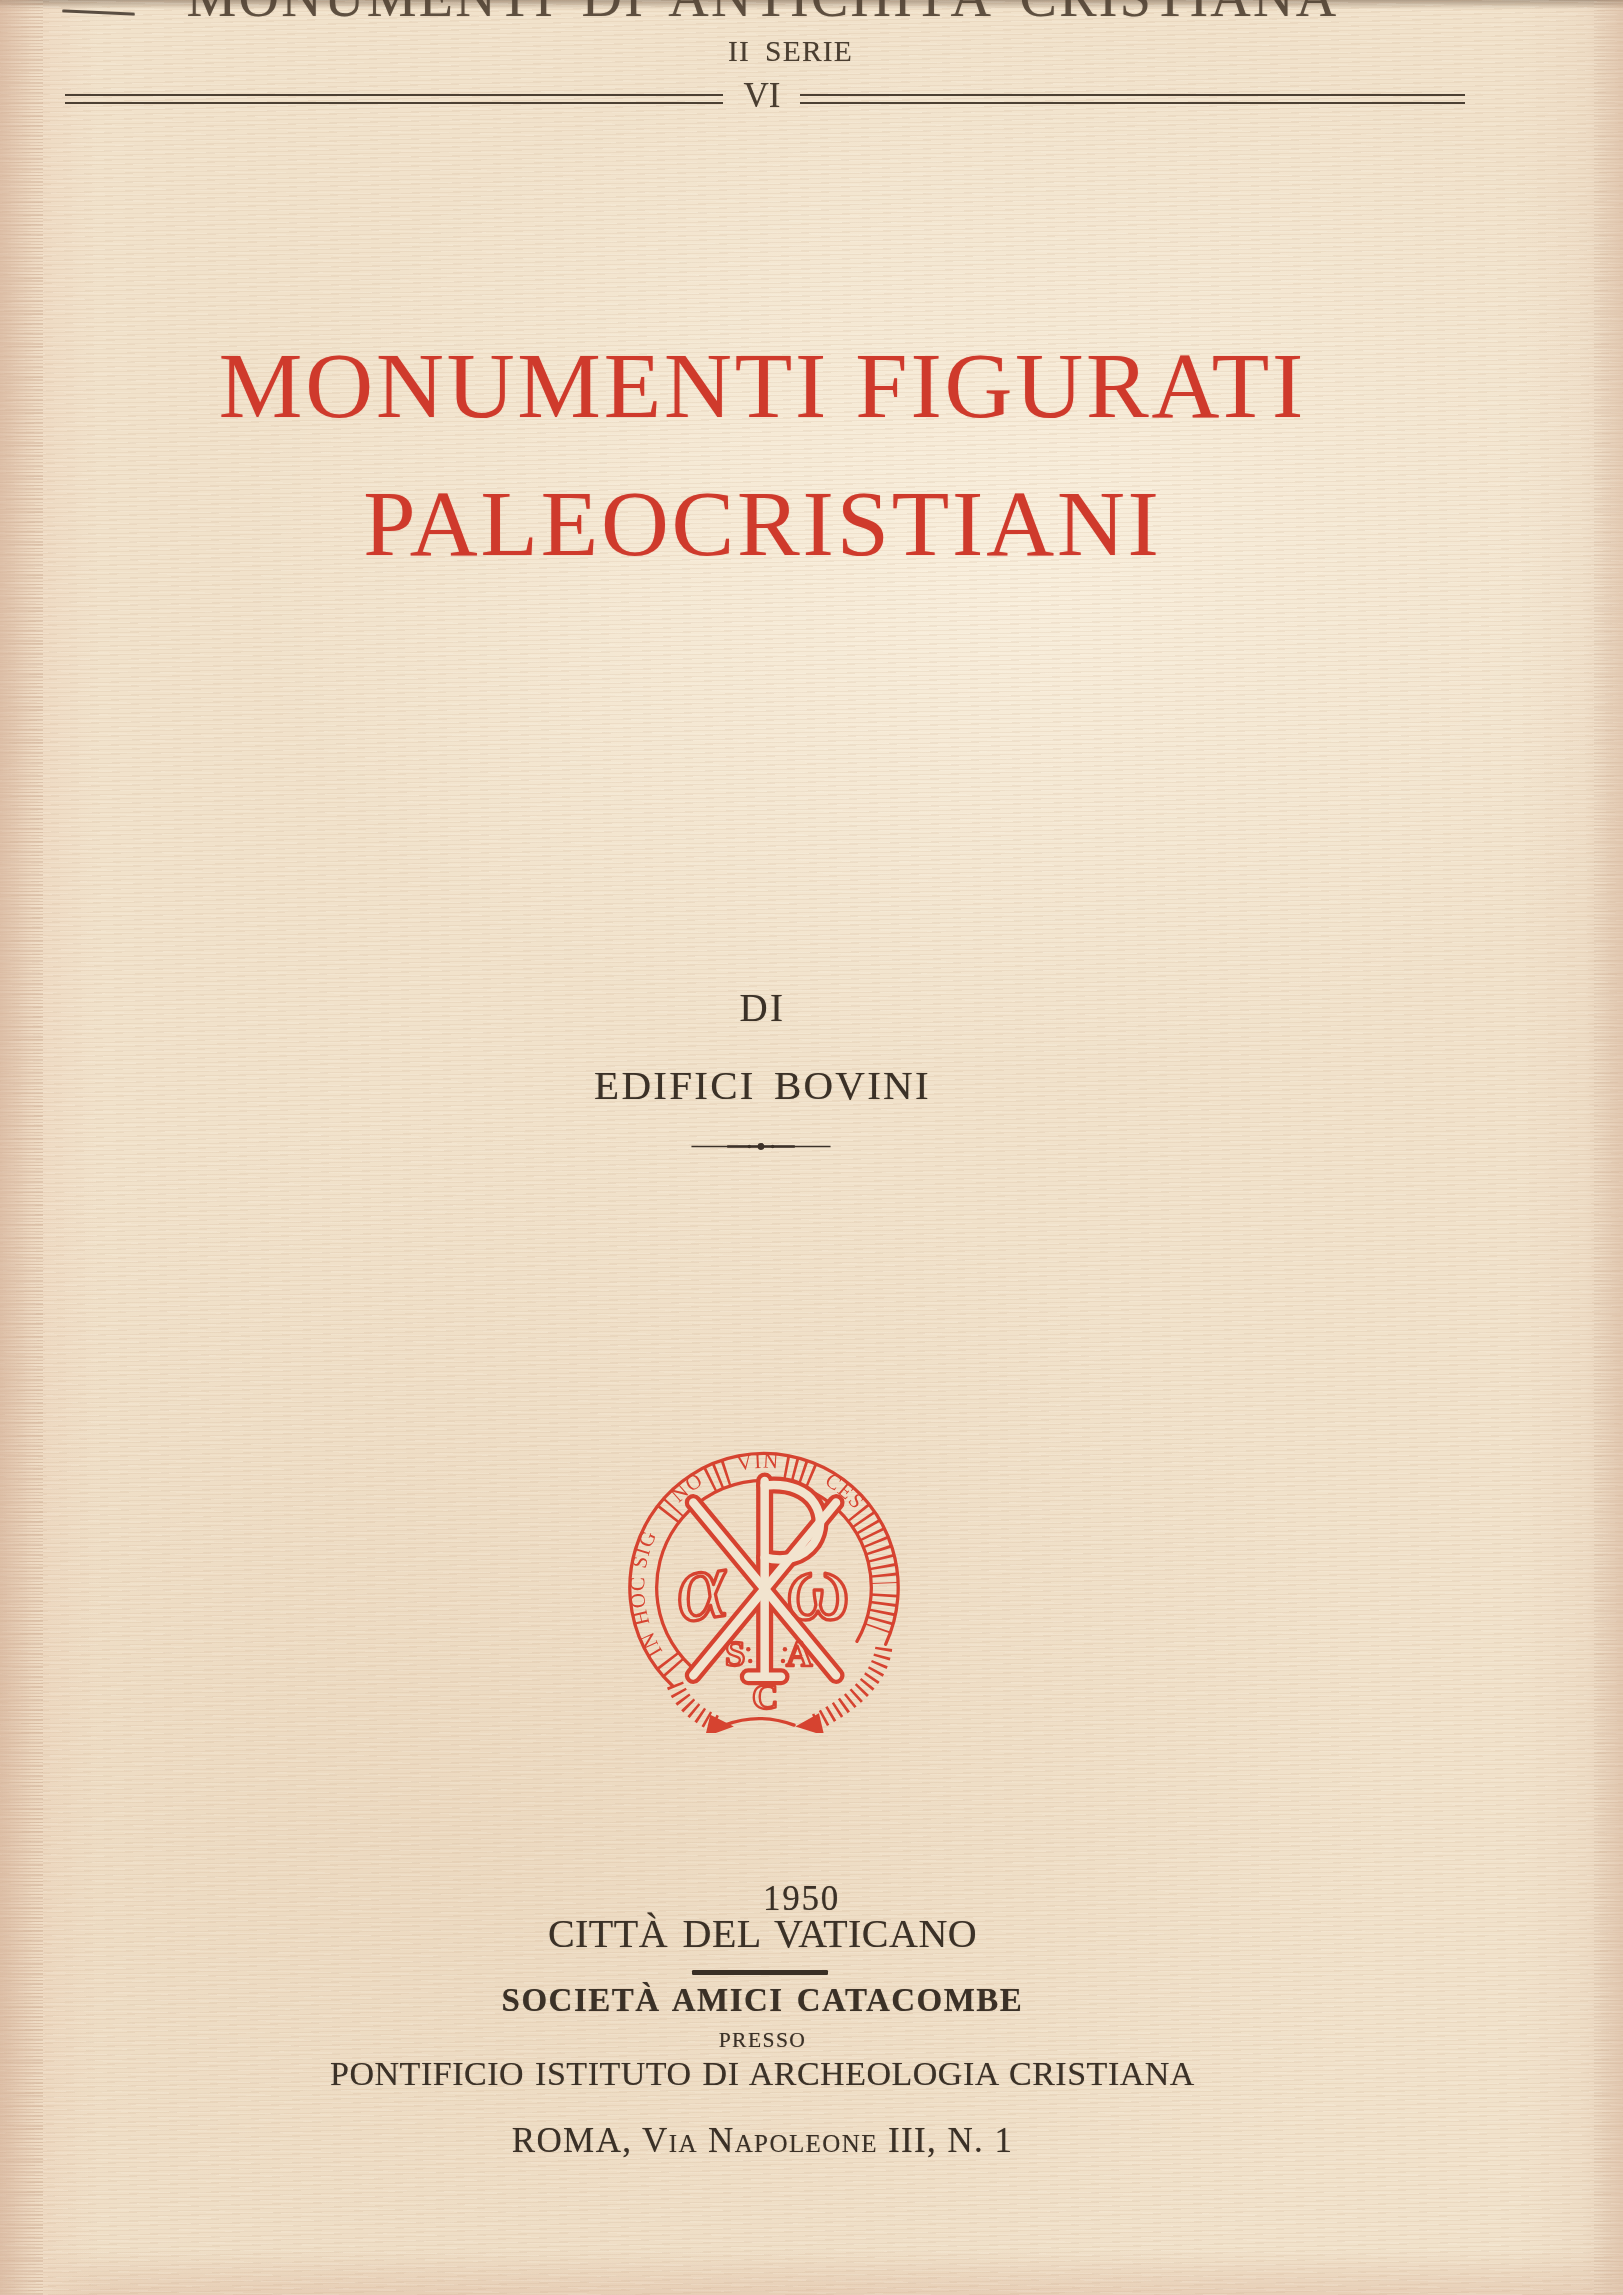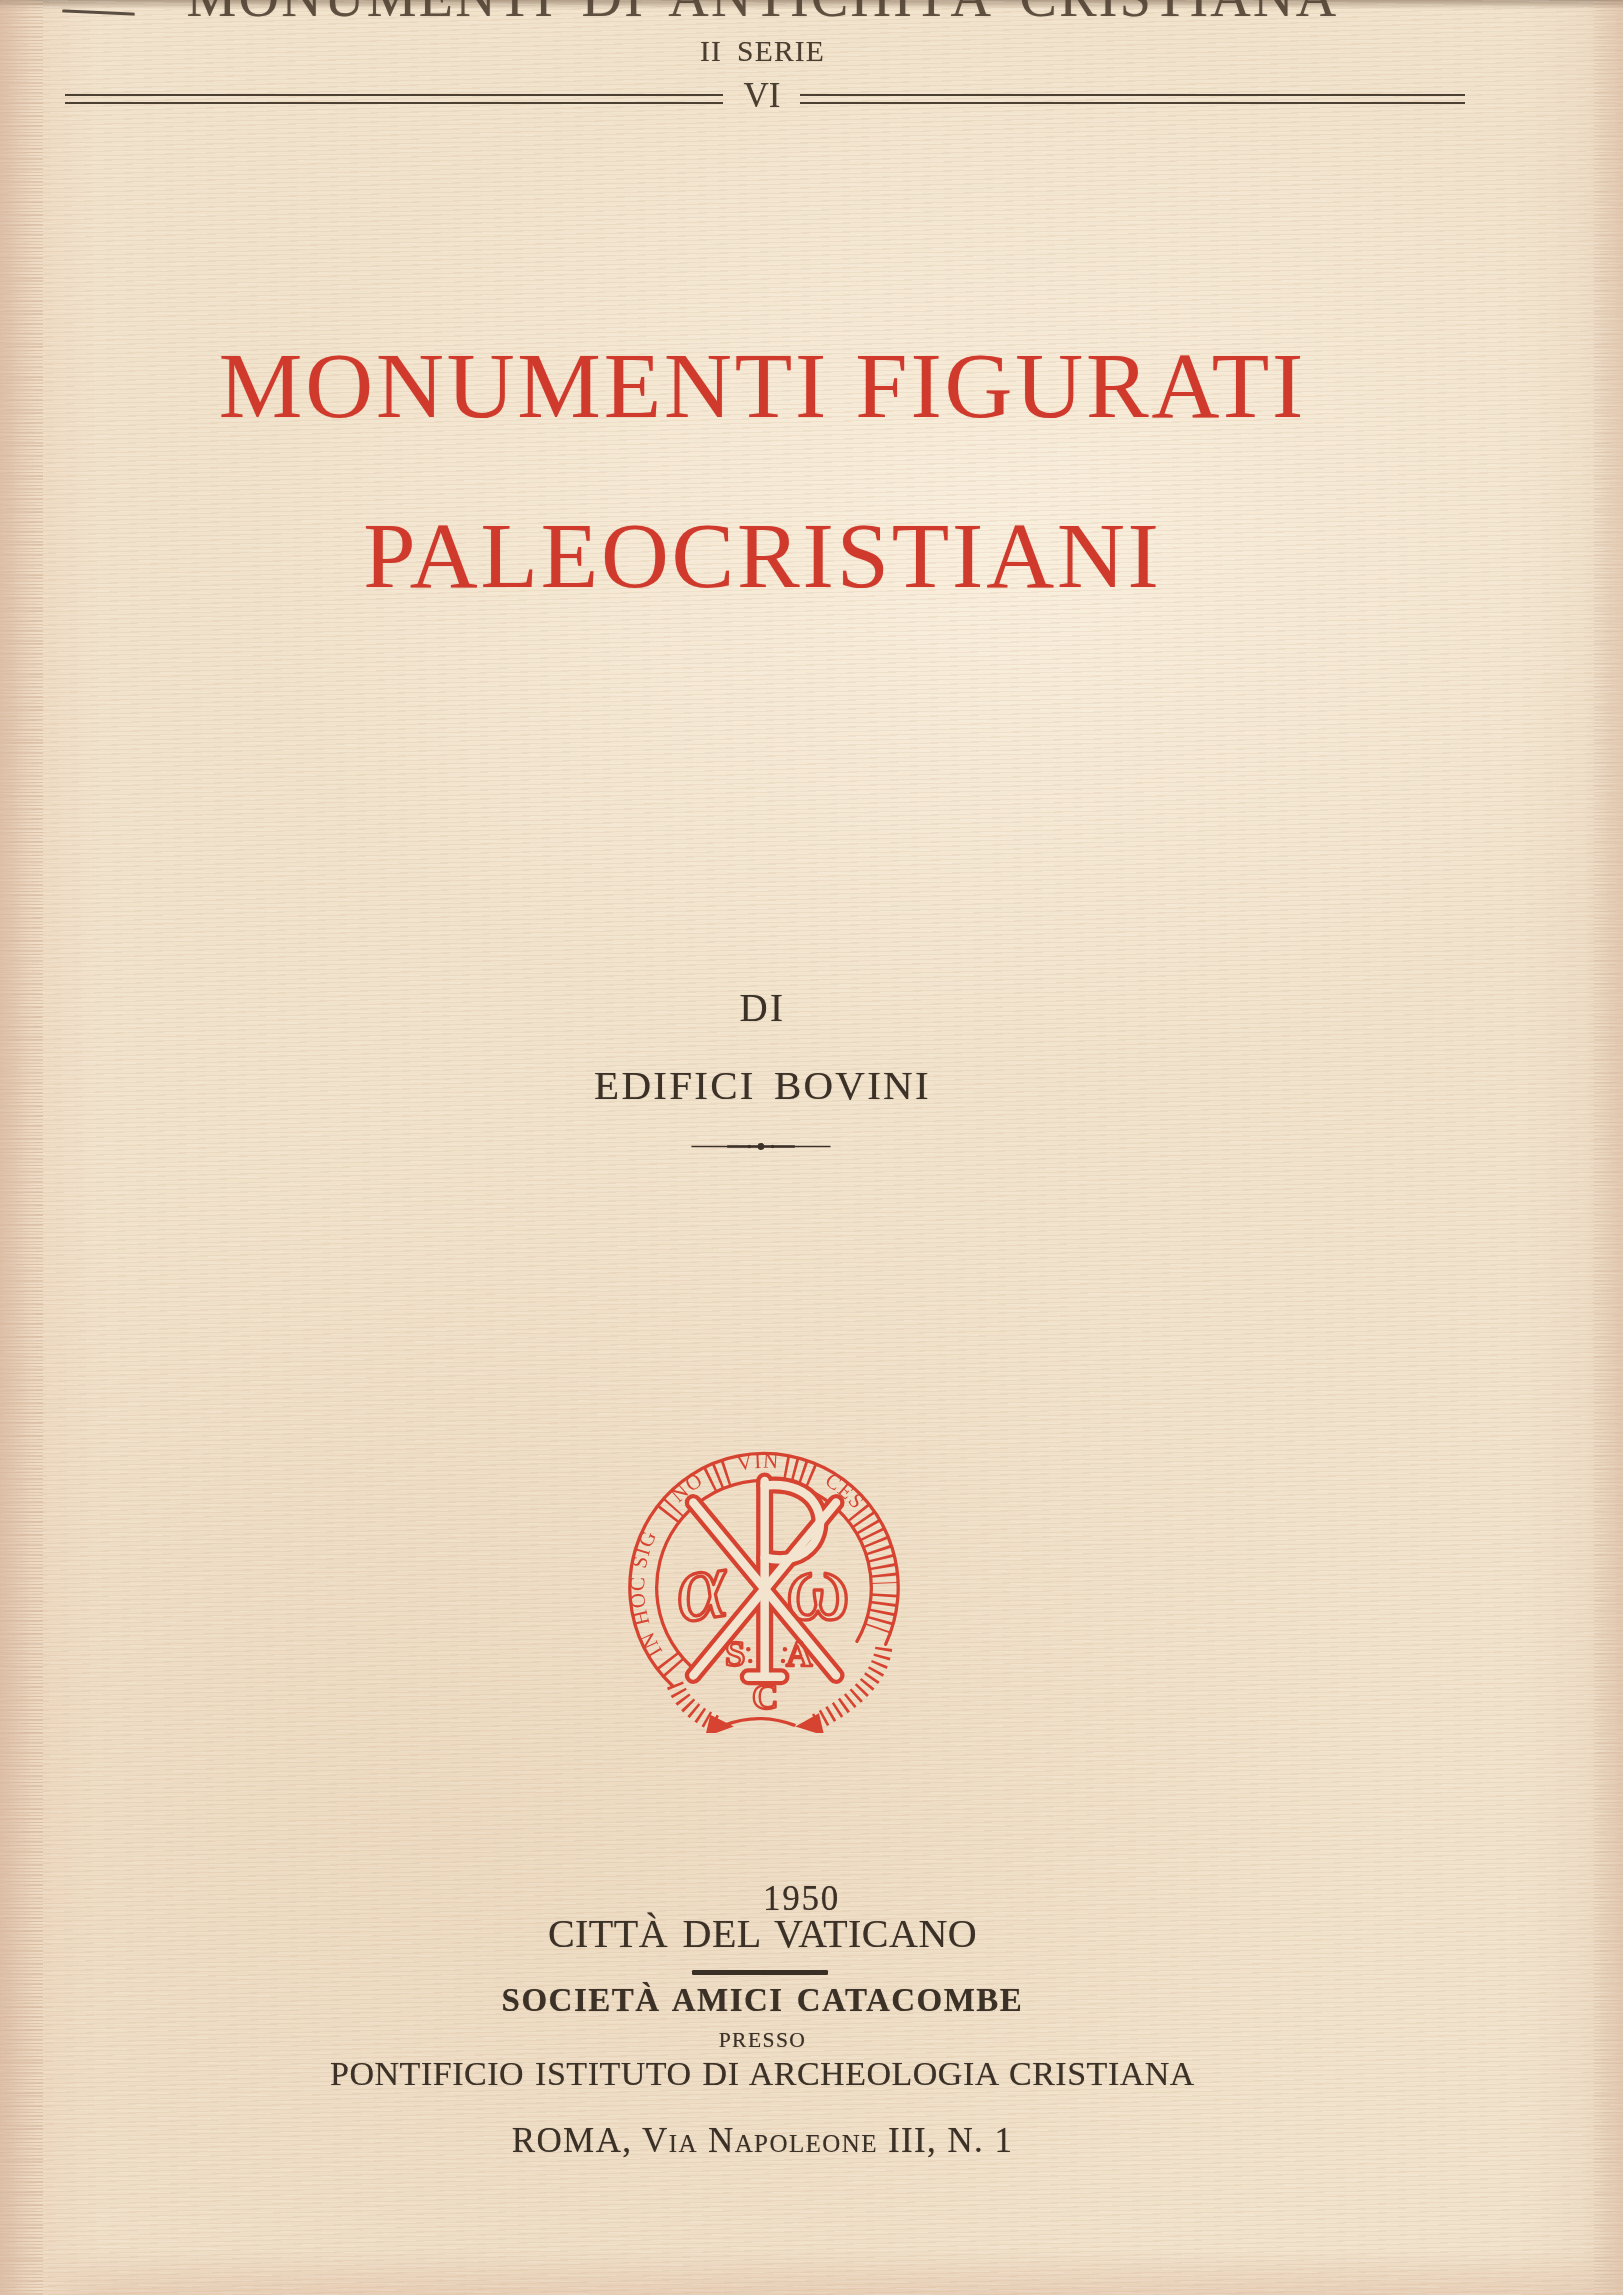--- a/index.html
+++ b/index.html
@@ -36,28 +36,28 @@
   .scan-mark{
     position:absolute;left:62px;top:10.5px;width:73px;height:3.3px;border-radius:2px;
     background:rgba(48,36,27,0.78);transform:rotate(2.6deg);filter:blur(0.4px);
   }
   .c{position:absolute;left:0;width:1525px;text-align:center;white-space:nowrap;line-height:1;}
   .ink{color:#3b3127;text-shadow:0 0 0.8px rgba(59,49,39,0.5);}
   .ink-soft{color:#4a3e31;text-shadow:0 0 0.7px rgba(74,62,49,0.45);}
   .red{color:#cf3a2c;text-shadow:0 0 1px rgba(207,58,44,0.38);}
 
   .series-title{top:-31px;font-size:56px;letter-spacing:0.04em;word-spacing:0.18em;color:rgba(82,67,52,0.88);text-shadow:0 0 1px rgba(82,67,52,0.4);}
-  .series-number{top:37px;font-size:29.5px;letter-spacing:0.04em;word-spacing:0.22em;}
+  .series-number{top:37px;font-size:29.5px;letter-spacing:0.04em;word-spacing:0.22em;padding-left:28px;}
   .vol-rule{position:absolute;top:94px;height:5.9px;border-top:2px solid #4c4033;border-bottom:2px solid #4c4033;}
   .vol-rule.left{left:65px;width:658px;}
   .vol-rule.right{left:800px;width:665px;}
   .volume{position:absolute;top:78px;left:724px;width:76px;text-align:center;font-size:35px;line-height:1;}
 
   .title1{top:338px;font-size:94px;letter-spacing:0.030em;}
-  .title2{top:476px;font-size:94px;letter-spacing:0.030em;margin-top:32px;}
+  .title2{top:476px;font-size:94px;letter-spacing:0.030em;}
   .subtitle-red{top:657px;font-size:69px;letter-spacing:0.012em;word-spacing:0.14em;}
   .scope{top:861px;font-size:46px;letter-spacing:0.012em;word-spacing:0.06em;}
   .di{top:988px;font-size:39px;letter-spacing:0.06em;}
   .author{top:1065px;font-size:41px;letter-spacing:0.055em;word-spacing:0.14em;}
   .ornament{position:absolute;top:1140px;left:689px;}
   .emblem{position:absolute;left:620px;top:1445px;}
 
   .year{top:1881px;font-size:35px;letter-spacing:0.05em;margin-left:39px;}
   .city{top:1914px;font-size:40px;letter-spacing:0.012em;word-spacing:0.10em;}
   .imprint-rule{position:absolute;top:1970px;left:692px;width:136px;height:4.6px;background:#392f25;border-radius:1.3px;}

